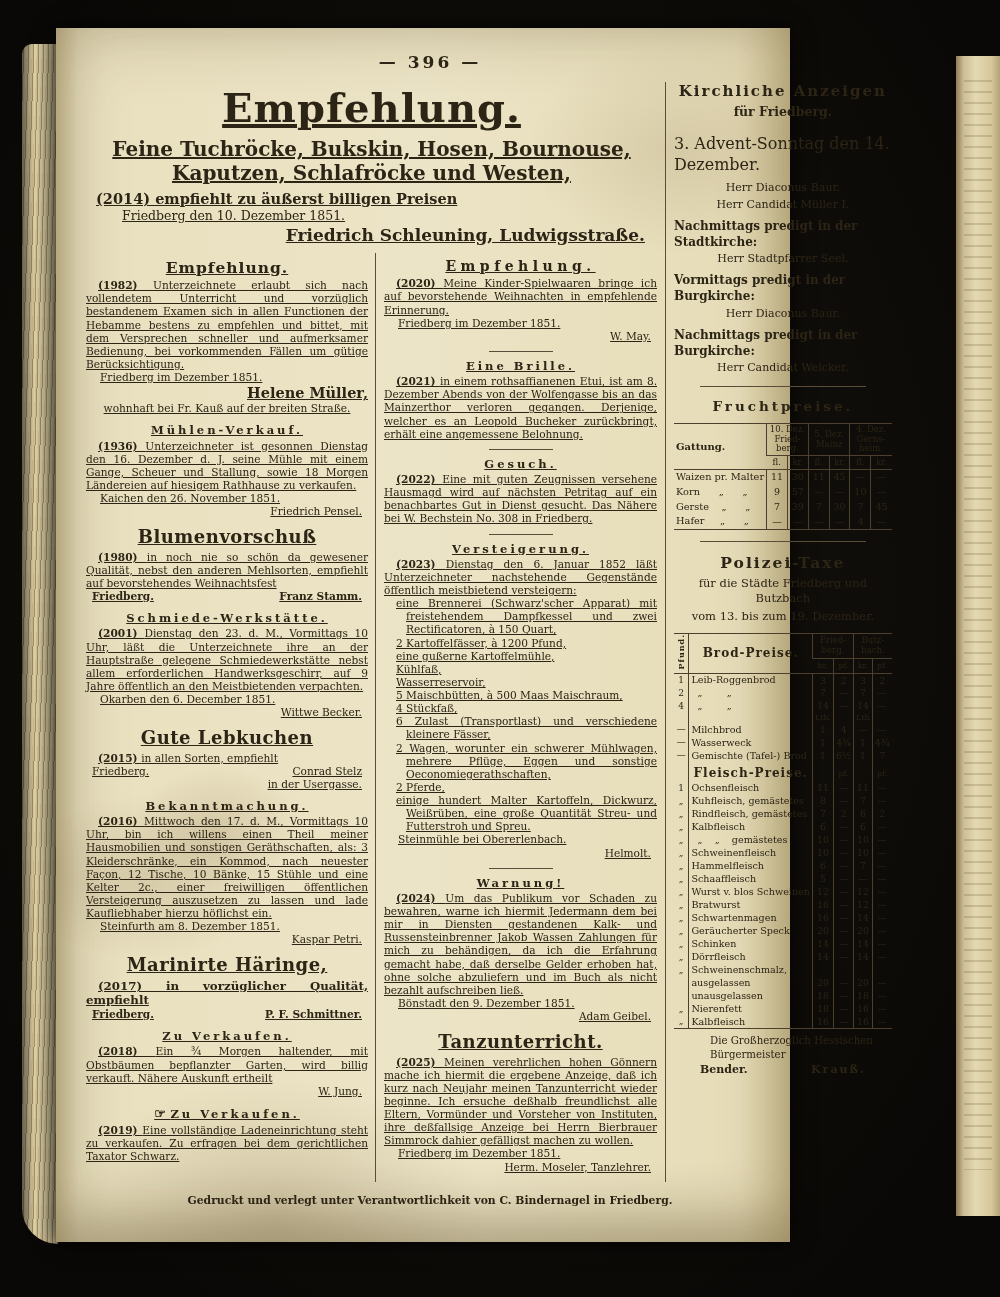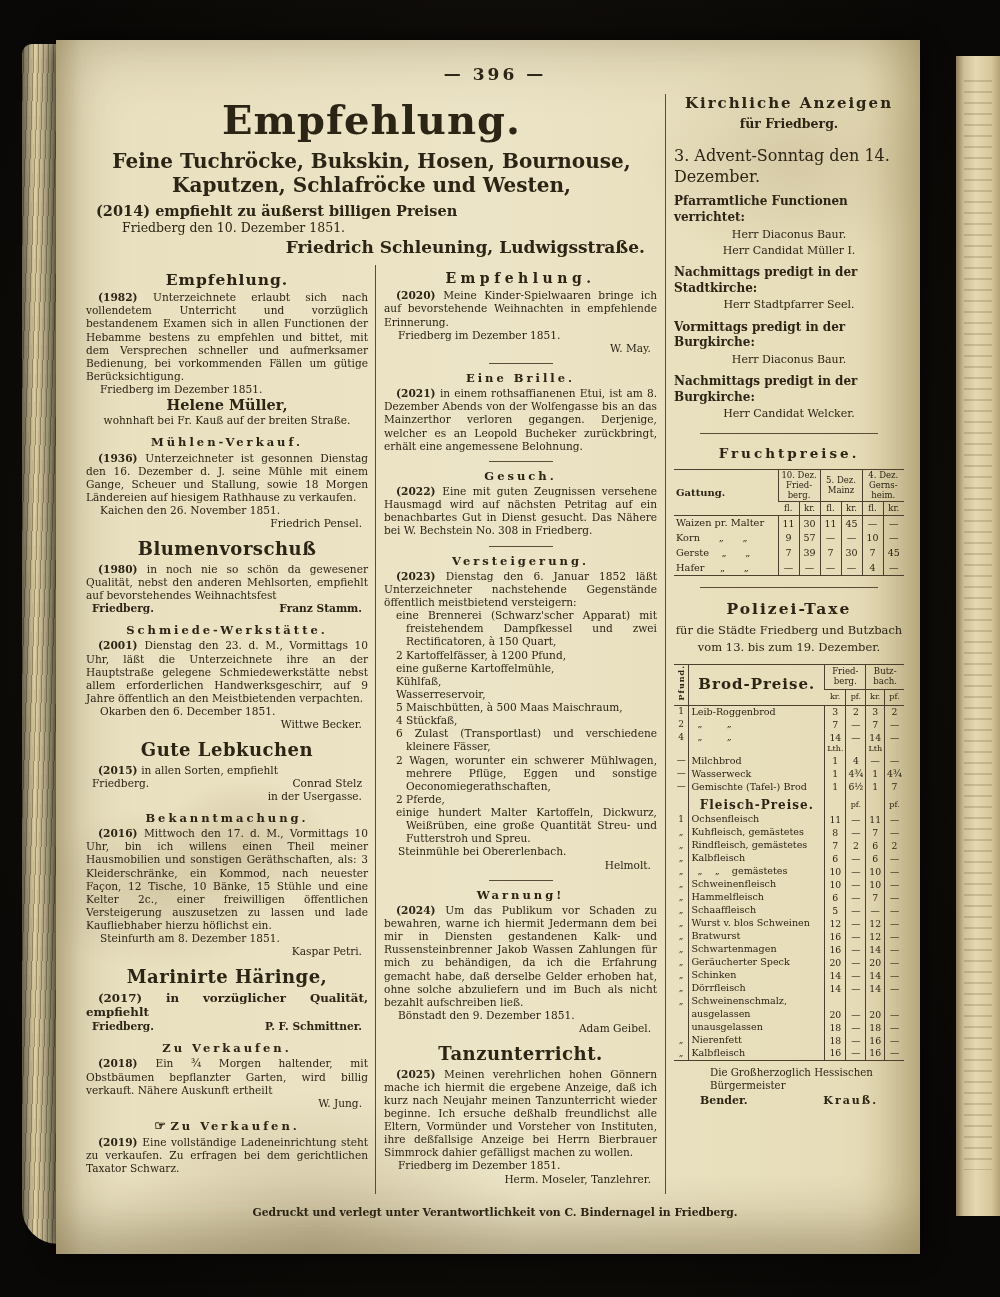--- a/index.html
+++ b/index.html
@@ -22,35 +22,35 @@
 
   
   .facing-edge { position:absolute; right:0; top:34px; width:54px; height:1202px; }
   .facing-edge .paper { position:absolute; left:10px; top:22px; width:44px; height:1160px;
     background: linear-gradient(to right, #8d7d58, #cdbf96 18%, #e4d9b2 45%, #d6c89c 80%, #b3a276); }
   .facing-edge .ghost-lines { position:absolute; left:18px; top:46px; width:28px; height:1090px;
     background: repeating-linear-gradient(to bottom, rgba(70,55,30,.4) 0 2px, transparent 2px 11px);
     opacity:.45; }
 
   
-  .page { position:absolute; left:56px; top:40px; width:864px; height:1214px;
+  .page { position:absolute; left:56px; top:28px; width:734px; height:1214px;
     display:flex; flex-direction:column;
     background:
       radial-gradient(ellipse 180px 120px at 12% 70%, rgba(110,85,40,.16), transparent 70%),
       radial-gradient(ellipse 220px 150px at 85% 10%, rgba(110,85,40,.14), transparent 70%),
       radial-gradient(ellipse 300px 200px at 30% 98%, rgba(100,75,35,.2), transparent 70%),
       radial-gradient(ellipse 120px 90px at 22% 66%, rgba(120,90,45,.18), transparent 70%),
       linear-gradient(to right, #d8cba2 0, #e9e0bf 3%, #ece4c6 50%, #e6dcb8 93%, #d9cc9f 100%);
     box-shadow: inset 0 0 70px rgba(70,50,15,.28), inset 0 -28px 50px rgba(70,50,15,.22), 0 0 20px rgba(0,0,0,.85);
     padding: 24px 16px 25px 30px;
   }
   .pageno { text-align:center; font-size:17px; font-weight:bold; letter-spacing:3px; margin-bottom:10px; }
 
   .content { display:flex; }
-  .left-region { width:580px; }
+  .left-region { width:580px;text-decoration:underline; }
   .right-col { width:244px; border-left:1px solid #5a4c38; padding-left:8px; margin-left:8px; font-size:10.8px; line-height:1.3; }
 
   
   .top-ad { text-align:center; padding-top:2px; }
   .ta-title { font-size:40px; font-weight:bold; letter-spacing:1px; }
   .ta-l1, .ta-l2 { font-size:20px; font-weight:bold; }
   .ta-l1 { margin-top:6px; }
   .ta-offer { font-size:14.5px; font-weight:bold; margin-top:5px; text-align:left; padding-left:10px; }
   .ta-date { font-size:12.5px; text-align:left; padding-left:36px; margin-top:1px; }
   .ta-sig { font-size:17px; font-weight:bold; text-align:right; padding-right:12px; margin-top:2px; }
@@ -66,21 +66,21 @@
   .h-sp { font-size:11.5px; font-weight:bold; letter-spacing:3px; }
   .h-sp-lg { font-size:14px; font-weight:bold; letter-spacing:4.5px; }
   .hand { letter-spacing:0; font-size:13px; }
   .ad-body { text-align:justify; text-indent:12px; }
   .ad-body.bold { font-weight:bold; font-size:11.8px; }
   .adno { font-weight:bold; }
   .ad-li { padding-left:22px; text-indent:-10px; text-align:justify; }
   .a-r { text-align:right; padding-right:6px; }
   .a-c { text-align:center; }
   .ind { text-indent:14px; }
-  .big { font-size:14.5px; }
+  .big { font-size:14.5px;text-align:right; }
   .bold { font-weight:bold; }
   .pair { display:flex; justify-content:space-between; padding:0 6px; }
   .sep { width:64px; margin:7px auto; border-top:1px solid #5a4c38; }
 
   
   .r-title { text-align:center; font-size:15px; font-weight:bold; letter-spacing:2px; }
   .r-sub { text-align:center; font-size:12.5px; font-weight:bold; margin:2px 0 6px; }
   .ch-date { font-size:16px; margin:14px 0 6px; }
   .ch-role { font-size:12px; font-weight:bold; margin-top:7px; }
   .ch-person { text-align:center; font-size:11px; margin-top:2px; }
@@ -100,21 +100,21 @@
 
   .p-title { text-align:center; font-weight:bold; font-size:15.5px; letter-spacing:2px; margin-top:3px; }
   .p-sub { text-align:center; font-size:11.5px; margin-top:3px; }
   .ptab { width:100%; border-collapse:collapse; font-size:9.8px; margin-top:9px;
     border-top:1.5px solid #4c3f2d; border-bottom:1.5px solid #4c3f2d; }
   .ptab th, .ptab td { border-left:1px solid #4c3f2d; padding:0 2px; height:13px; vertical-align:middle; }
   .ptab th:first-child, .ptab td:first-child { border-left:none; }
   .ptab thead th { border-bottom:1px solid #4c3f2d; }
   .pfh { width:14px; }
   .rot { writing-mode:vertical-rl; transform:rotate(180deg); font-size:8px; letter-spacing:1px; display:inline-block; }
-  .bt { font-size:15px; font-weight:bold; text-align:center; letter-spacing:1px; }
+  .bt { font-size:12px; font-weight:bold; text-align:center; letter-spacing:1px; }
   .city { font-size:8.6px; text-align:center; line-height:1.15; font-weight:normal; }
   .krpf { font-size:8px; text-align:center; font-weight:normal; }
   .pfcell { width:13px; text-align:center; font-size:9px; }
   .pname { text-align:left; font-size:9.6px; white-space:pre; }
   .ind-name { padding-left:14px; }
   .pval { text-align:center; width:17px; font-size:9.3px; }
   .unitrow td { font-size:8px; height:10px; }
   .unitrow .pval { font-size:8px; }
   .fshead td { padding-top:4px; height:16px; }
   .ftitle { text-align:center; font-weight:bold; font-size:12px; letter-spacing:1px; }
@@ -259,21 +259,20 @@
               </div>
             </div>
         </div>
       </div>
 
       <div class="right-col">
         <div class="r-title">Kirchliche Anzeigen</div>
         <div class="r-sub">für Friedberg.</div>
         <div class="ch-date">3. Advent-Sonntag den 14. Dezember.</div>
         <div id="church-entries">
-            <div class="ch-role">Pfarramtliche Functionen verrichtet:</div>
             <div class="ch-person">Herr Diaconus Baur.</div>
             <div class="ch-person">Herr Candidat Müller I.</div>
             <div class="ch-role">Nachmittags predigt in der Stadtkirche:</div>
             <div class="ch-person">Herr Stadtpfarrer Seel.</div>
             <div class="ch-role">Vormittags predigt in der Burgkirche:</div>
             <div class="ch-person">Herr Diaconus Baur.</div>
             <div class="ch-role">Nachmittags predigt in der Burgkirche:</div>
             <div class="ch-person">Herr Candidat Welcker.</div>
           </div>
 

